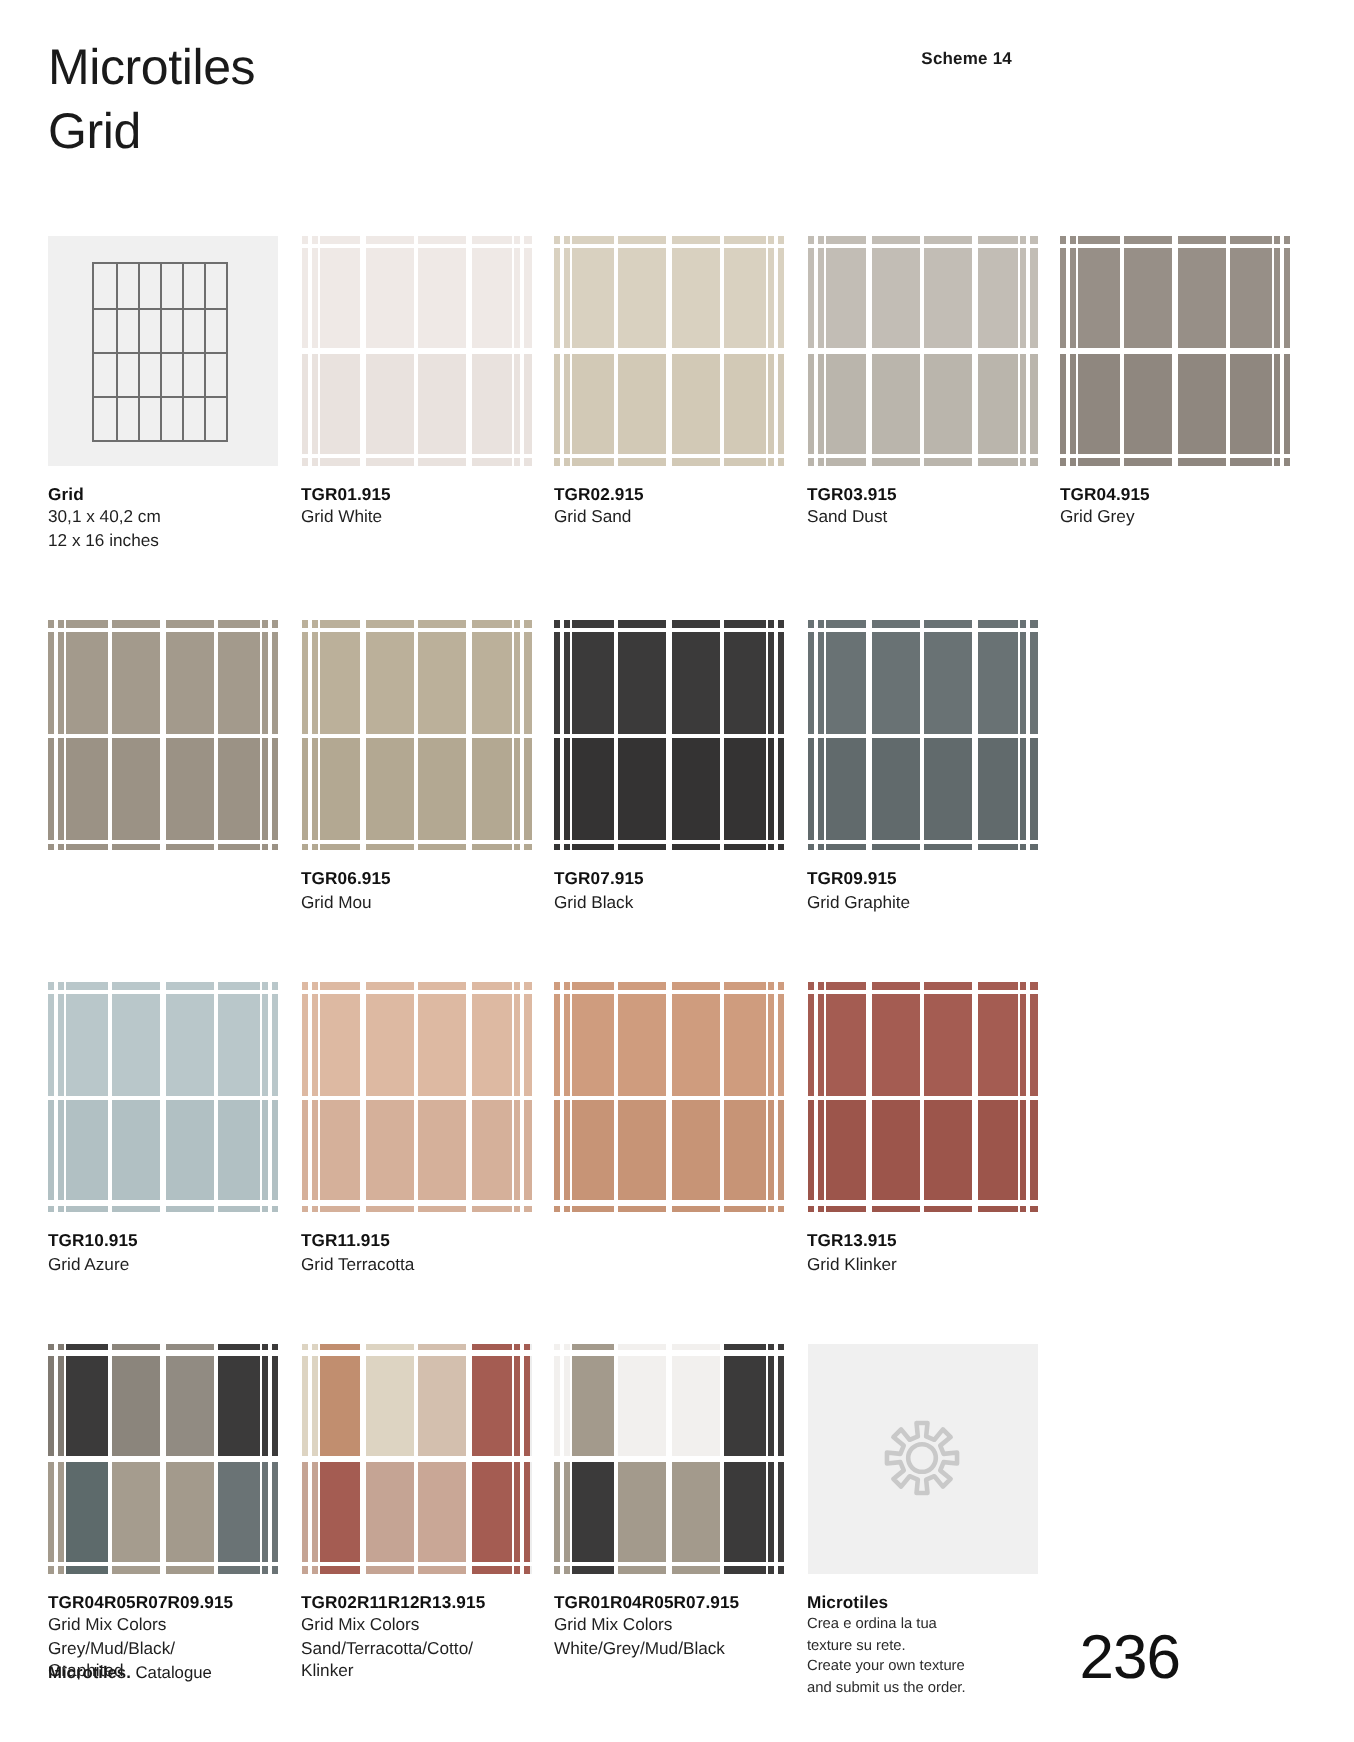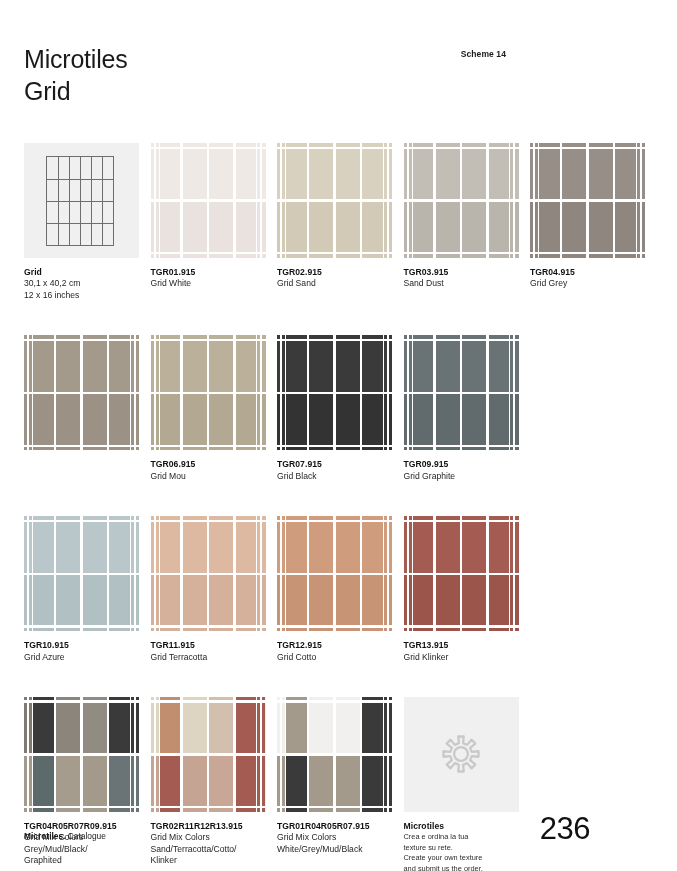--- a/index.html
+++ b/index.html
@@ -14,21 +14,20 @@
     position: relative;
     font-family: "Liberation Sans", sans-serif;
     color: #1a1a1a;
     overflow: hidden;
   }
 
   .page {
     position: absolute;
     inset: 0;
     padding: 0;
-    margin-top: 25px;
   }
 
   
   .header {
     position: absolute;
     left: 24px;
     top: 18px;
     right: 24px;
     height: 70px;
   }
@@ -428,24 +427,20 @@
               <div class="grout v" style="background: rgb(255, 255, 255); width: 1.2px; left: calc(7.5% - 0.6px);"></div>
               <div class="grout v" style="background: rgb(255, 255, 255); width: 2.4px; left: calc(27% - 1.2px);"></div>
               <div class="grout v" style="background: rgb(255, 255, 255); width: 2.4px; left: calc(50% - 1.2px);"></div>
               <div class="grout v" style="background: rgb(255, 255, 255); width: 2.4px; left: calc(73% - 1.2px);"></div>
               <div class="grout v" style="background: rgb(255, 255, 255); width: 1.2px; left: calc(92.5% - 0.6px);"></div>
               <div class="grout v" style="background: rgb(255, 255, 255); width: 2px; left: calc(96.5% - 1px);"></div>
               <div class="grout h" style="background: rgb(255, 255, 255); height: 2.2px; top: calc(4% - 1.1px);"></div>
               <div class="grout h" style="background: rgb(255, 255, 255); height: 2.2px; top: calc(50% - 1.1px);"></div>
               <div class="grout h" style="background: rgb(255, 255, 255); height: 2.2px; top: calc(96% - 1.1px);"></div>
             </div>
-          </div>
-          <div class="caption">
-            <div class="code">TGR12.915</div>
-            <div class="desc">Grid Cotto</div>
           </div>
         </div>
         <div class="swatch-cell">
           <div class="swatch-tile">
             <div class="tex" style="background: rgb(164, 92, 82);">
               <div class="grout" style="background: rgb(156, 85, 75); left: 0px; right: 0px; top: 50%; height: 50%;"></div>
               <div class="grout v" style="background: rgb(255, 255, 255); width: 2px; left: calc(3.5% - 1px);"></div>
               <div class="grout v" style="background: rgb(255, 255, 255); width: 1.2px; left: calc(7.5% - 0.6px);"></div>
               <div class="grout v" style="background: rgb(255, 255, 255); width: 2.4px; left: calc(27% - 1.2px);"></div>
               <div class="grout v" style="background: rgb(255, 255, 255); width: 2.4px; left: calc(50% - 1.2px);"></div>

